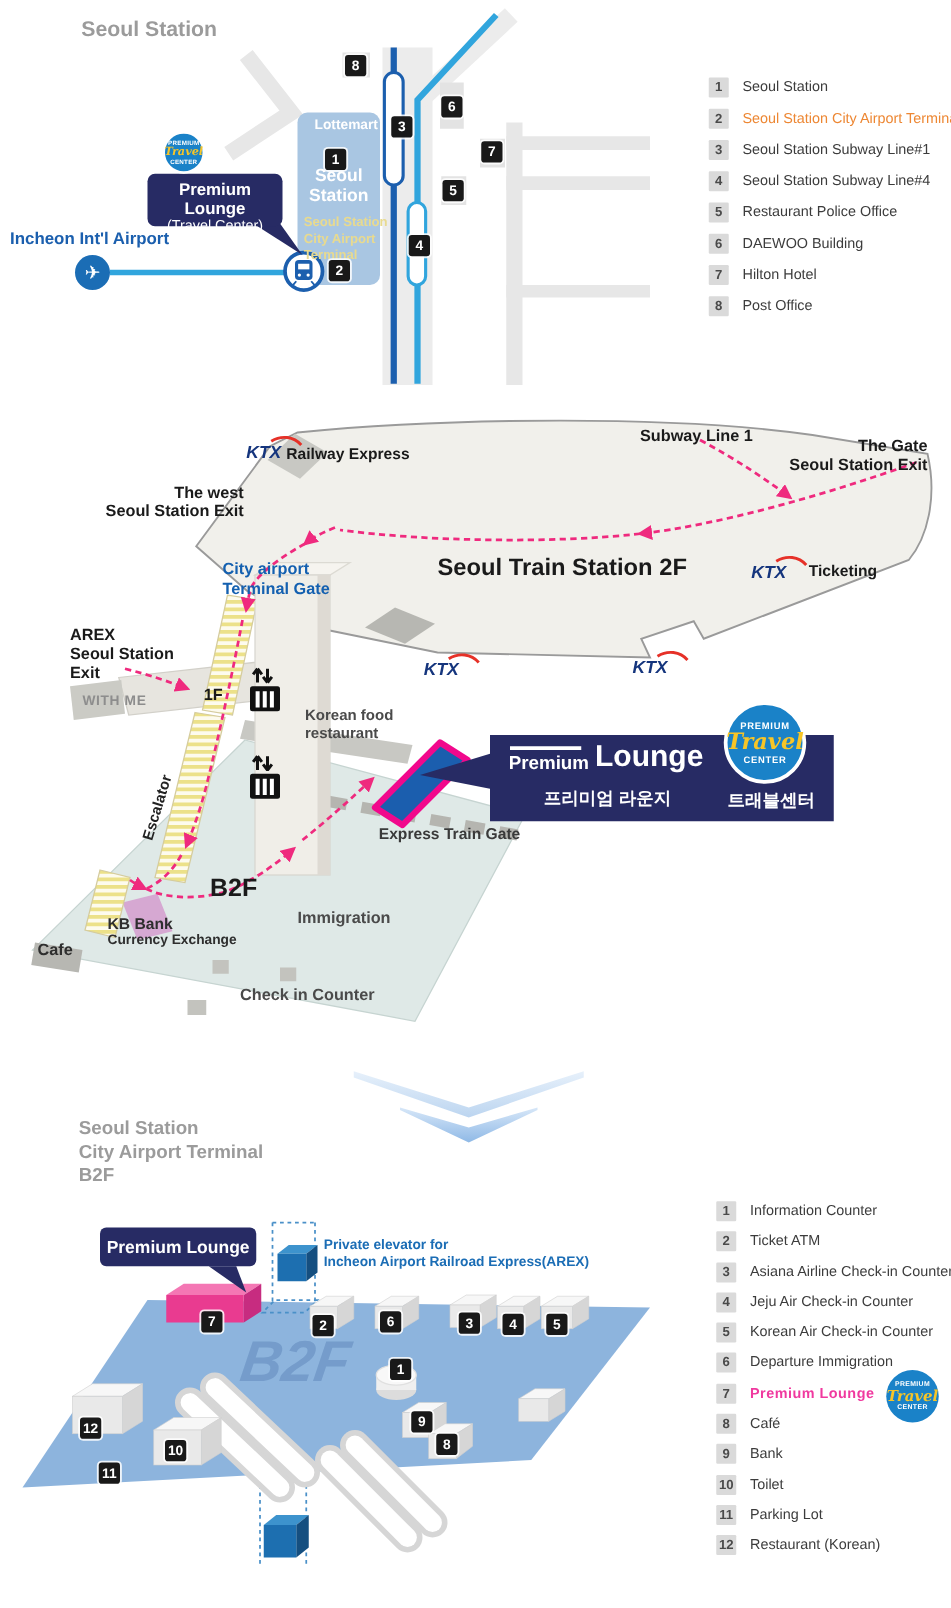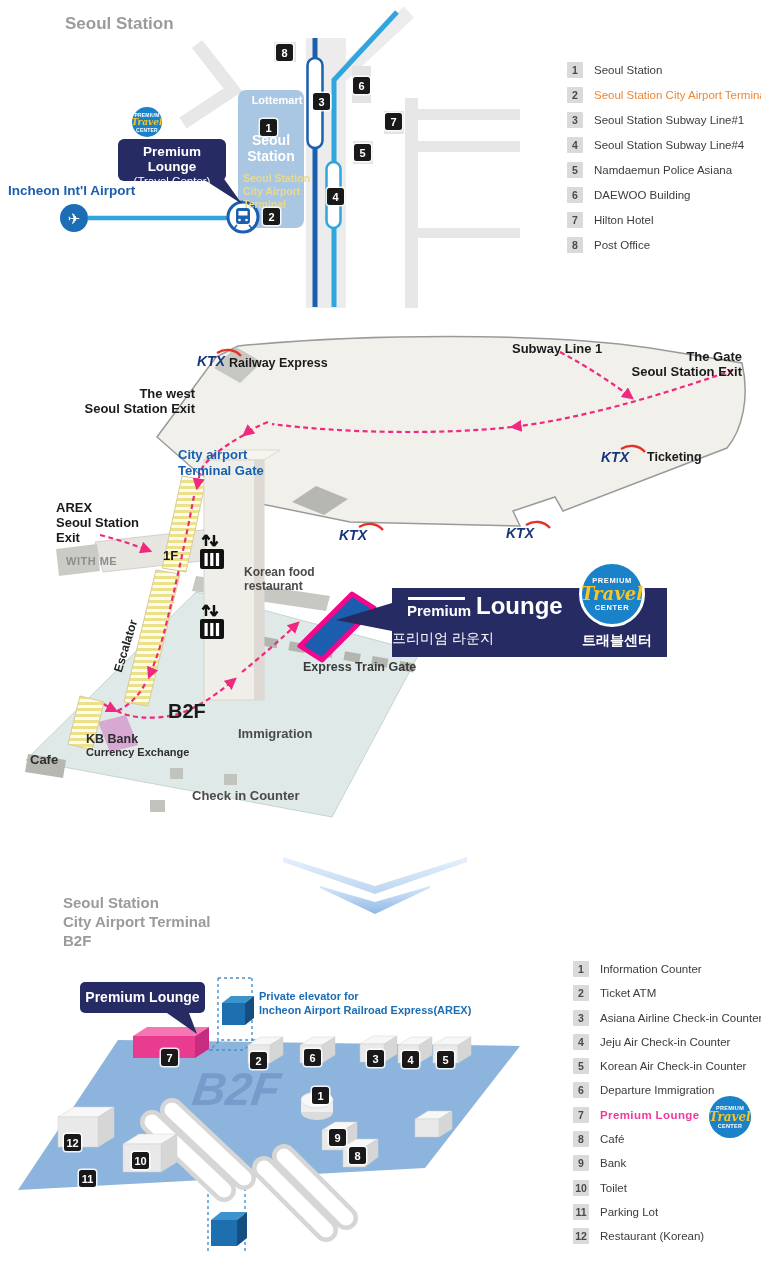--- a/index.html
+++ b/index.html
@@ -54,22 +54,22 @@
   .tc-lg .t1,.tc-lg .t3{font-size:7.5px;letter-spacing:.6px;}
   .tc-lg .t2{font-size:18px;}
   .tc-md{width:42px;height:42px;}
   .tc-md .t1,.tc-md .t3{font-size:5.5px;letter-spacing:.3px;}
   .tc-md .t2{font-size:12px;}
   
   .banner{position:absolute;left:392px;top:588px;width:275px;height:69px;background:#272b64;z-index:4;}
   .banner .b-line{position:absolute;left:16px;top:9px;width:57px;height:3px;background:#fff;}
   .banner .b-premium{position:absolute;left:15px;top:14px;font-size:15px;font-weight:bold;color:#fff;}
   .banner .b-lounge{position:absolute;left:84px;top:4px;font-size:24px;font-weight:bold;color:#fff;}
-  .banner .b-kr{position:absolute;left:0;top:42px;width:188px;text-align:left;
-                font-size:14px;font-weight:normal;color:#fff;}
+  .banner .b-kr{position:absolute;left:0;top:42px;width:188px;text-align:center;
+                font-size:14px;font-weight:bold;color:#fff;}
   .banner .b-ctr-kr{position:absolute;left:175px;top:44px;width:100px;text-align:center;
                 font-size:14px;font-weight:bold;color:#fff;}
   .rotated-esc{transform:rotate(-73deg);transform-origin:0 0;}
   .wm{position:absolute;left:193px;top:1062px;font-size:46px;font-weight:bold;font-style:italic;
       color:#6d95c5;opacity:.75;transform:skewX(-8deg);z-index:2;}
   .overlay{position:absolute;z-index:5;}
 </style>
 </head>
 <body>
 
@@ -329,21 +329,21 @@
     <div class="lg-row">
         <span class="lg-num">3</span>
         <span class="lg-label">Seoul Station Subway Line#1</span>
       </div>
     <div class="lg-row">
         <span class="lg-num">4</span>
         <span class="lg-label">Seoul Station Subway Line#4</span>
       </div>
     <div class="lg-row">
         <span class="lg-num">5</span>
-        <span class="lg-label">Namdaemun Police Asiana</span>
+        <span class="lg-label">Restaurant Police Office</span>
       </div>
     <div class="lg-row">
         <span class="lg-num">6</span>
         <span class="lg-label">DAEWOO Building</span>
       </div>
     <div class="lg-row">
         <span class="lg-num">7</span>
         <span class="lg-label">Hilton Hotel</span>
       </div>
     <div class="lg-row">
@@ -355,20 +355,21 @@
   <div class="lbl overlay" style="left:229px;top:356px;font-size:12.5px;">Railway Express</div>
   <div class="lbl overlay" style="left:512px;top:342px;font-size:13px;">Subway Line 1</div>
   <div class="lbl right overlay" style="left:598px;top:349px;width:144px;font-size:13px;line-height:15px;">
     <span class="ln">The Gate</span>
     <span class="ln">Seoul Station Exit</span>
   </div>
   <div class="lbl right overlay" style="left:53px;top:387px;width:142px;font-size:13px;line-height:14.5px;">
     <span class="ln">The west</span>
     <span class="ln">Seoul Station Exit</span>
   </div>
+  <div class="lbl overlay" style="left:350px;top:444px;font-size:19px;">Seoul Train Station 2F</div>
   <div class="lbl overlay" style="left:647px;top:450px;font-size:12.5px;">Ticketing</div>
   <div class="lbl blue3 overlay" style="left:178px;top:447px;font-size:13px;line-height:15.5px;">
     <span class="ln">City airport</span>
     <span class="ln">Terminal Gate</span>
   </div>
   <div class="lbl overlay" style="left:56px;top:500px;font-size:13px;line-height:15px;">
     <span class="ln">AREX</span>
     <span class="ln">Seoul Station</span>
     <span class="ln">Exit</span>
   </div>

